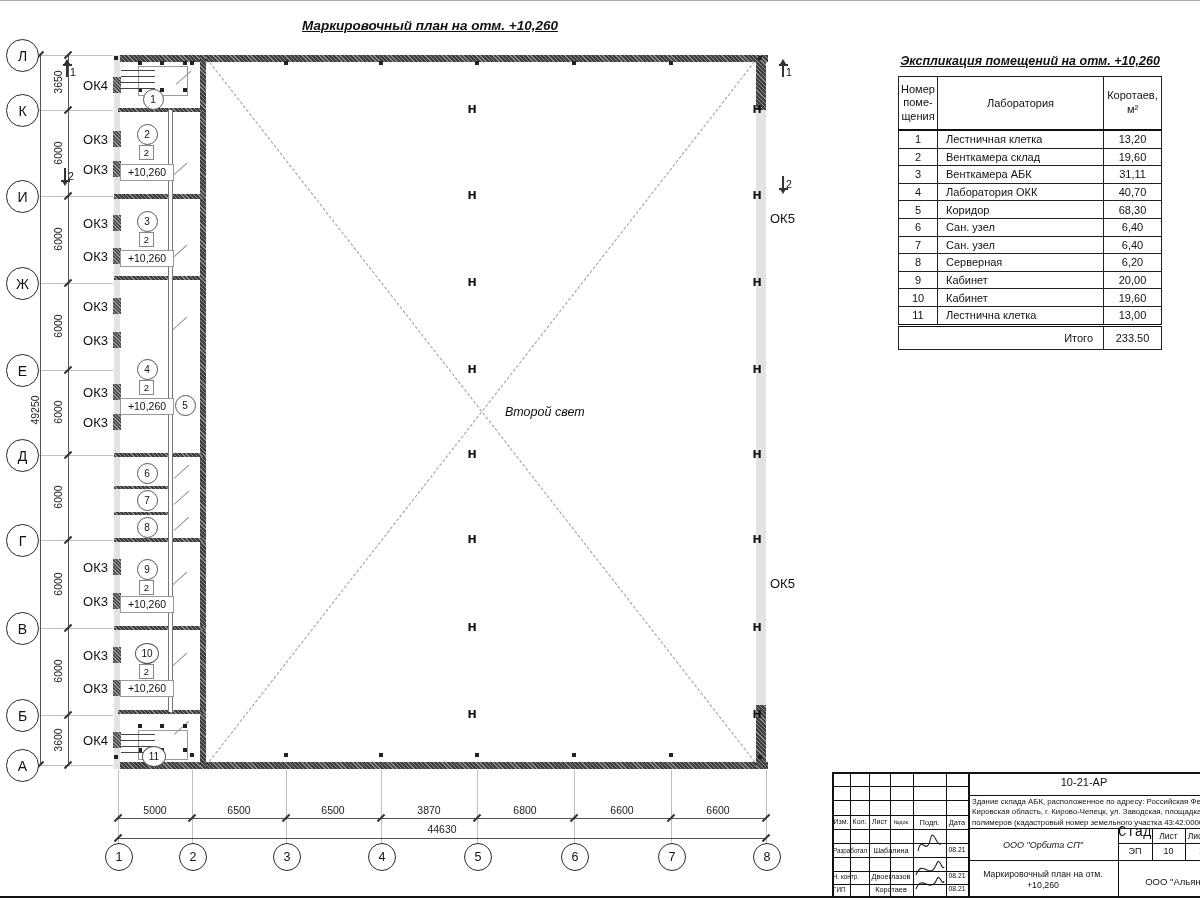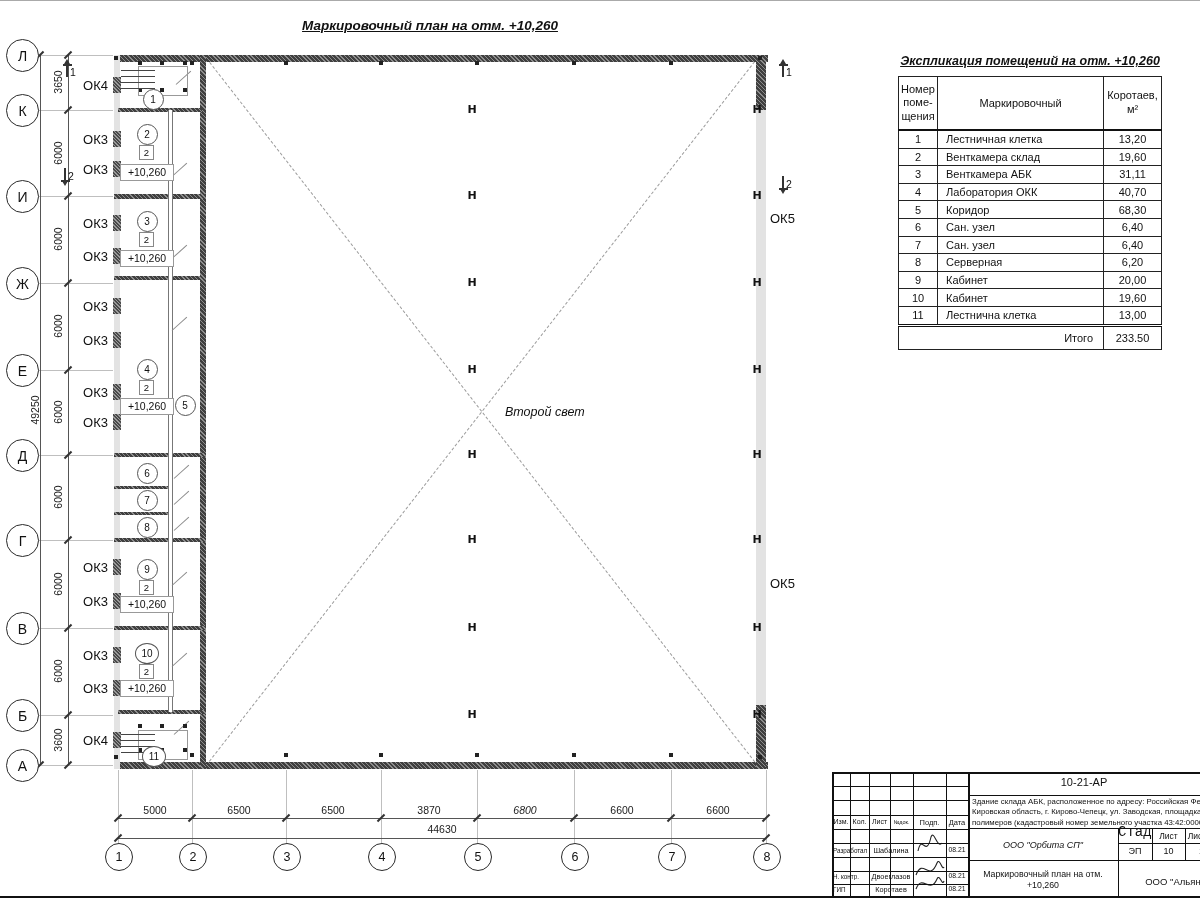--- a/index.html
+++ b/index.html
@@ -209,21 +209,21 @@
       <div class="abs tick" style="left: 472px; top: 817px;"></div>
       <div class="abs tick" style="left: 569px; top: 817px;"></div>
       <div class="abs tick" style="left: 666px; top: 817px;"></div>
       <div class="abs tick" style="left: 761px; top: 817px;"></div>
       <div class="abs tick" style="left: 113px; top: 837px;"></div>
       <div class="abs tick" style="left: 761px; top: 837px;"></div>
       <div class="abs dimtxt" style="left: 125px; top: 804px; width: 60px;">5000</div>
       <div class="abs dimtxt" style="left: 209px; top: 804px; width: 60px;">6500</div>
       <div class="abs dimtxt" style="left: 303px; top: 804px; width: 60px;">6500</div>
       <div class="abs dimtxt" style="left: 399px; top: 804px; width: 60px;">3870</div>
-      <div class="abs dimtxt" style="left: 495px; top: 804px; width: 60px; font-style: italic;">6800</div>
+      <div class="abs dimtxt" style="left: 495px; top: 804px; width: 60px;">6800</div>
       <div class="abs dimtxt" style="left: 592px; top: 804px; width: 60px;">6600</div>
       <div class="abs dimtxt" style="left: 688px; top: 804px; width: 60px;">6600</div>
       <div class="abs dimtxt" style="left: 412px; top: 823px; width: 60px;">44630</div>
       <div class="abs circle" style="left: 6px; top: 39px; width: 31px; height: 31px; font-size: 14px;">Л</div>
       <div class="abs circle" style="left: 6px; top: 94px; width: 31px; height: 31px; font-size: 14px;">К</div>
       <div class="abs circle" style="left: 6px; top: 180px; width: 31px; height: 31px; font-size: 14px;">И</div>
       <div class="abs circle" style="left: 6px; top: 267px; width: 31px; height: 31px; font-size: 14px;">Ж</div>
       <div class="abs circle" style="left: 6px; top: 354px; width: 31px; height: 31px; font-size: 14px;">Е</div>
       <div class="abs circle" style="left: 6px; top: 439px; width: 31px; height: 31px; font-size: 14px;">Д</div>
       <div class="abs circle" style="left: 6px; top: 524px; width: 31px; height: 31px; font-size: 14px;">Г</div>
@@ -289,21 +289,21 @@
           <col style="width:166px;">
           <col style="width:58px;">
         </colgroup>
       <thead>
         <tr>
           <th class="c" style="line-height:1.2;">
             <span style="display:block;">Номер</span>
             <span style="display:block;">поме-</span>
             <span style="display:block;">щения</span>
           </th>
-          <th class="c">Маркировочный</th>
+          <th class="c">Лаборатория</th>
           <th class="c" style="line-height:1.25;">
             <span style="display:block;">Коротаев,</span>
             <span style="display:block;">м²</span>
           </th>
         </tr>
       </thead>
       <tbody id="sched-rows">
           <tr>
             <td class="c">1</td>
             <td class="l">Лестничная клетка</td>

